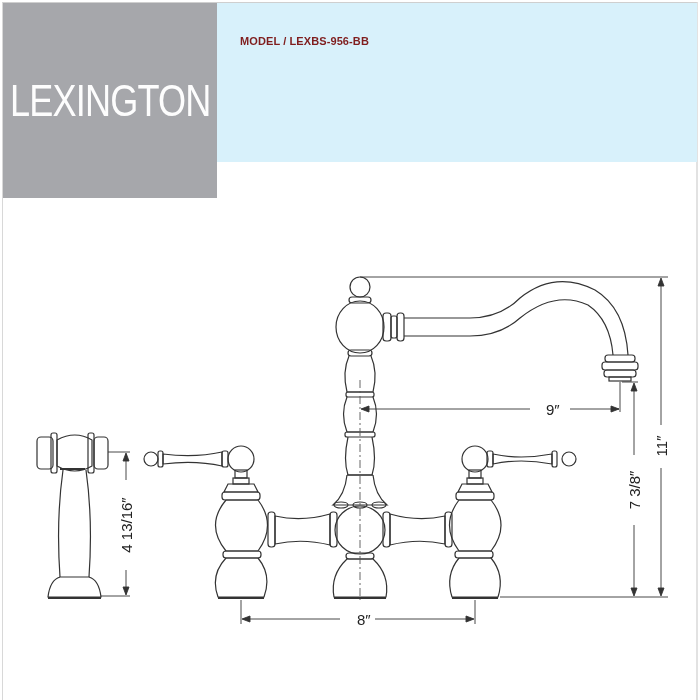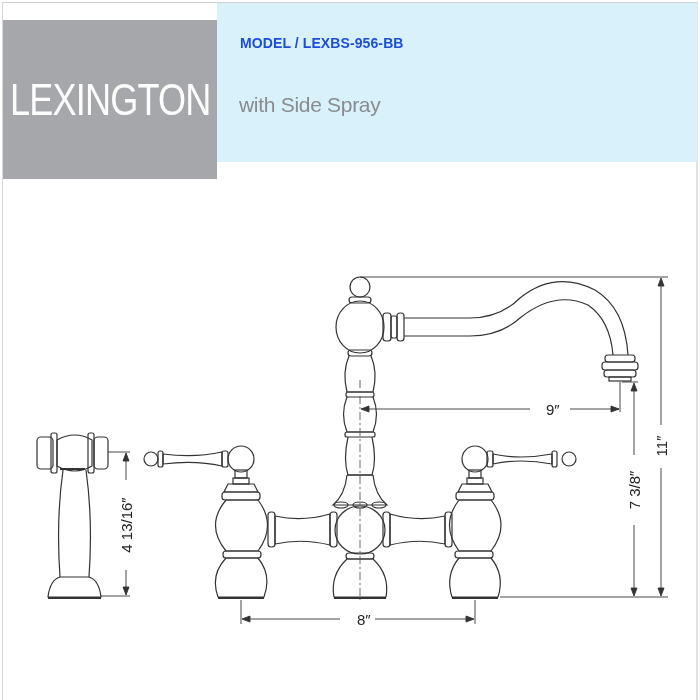--- a/index.html
+++ b/index.html
@@ -1,38 +1,37 @@
 <!DOCTYPE html>
 <html><head>
 <meta charset="utf-8">
 <style>
   html, body { margin: 0; padding: 0; background: #ffffff; }
   body { width: 700px; height: 700px; position: relative; overflow: hidden; font-family: "Liberation Sans", sans-serif; }
   .frame { position: absolute; left: 2px; top: 2px; width: 696px; height: 698px; border-left: 1px solid #d8d8d8; border-right: 2px solid #e2e2e2; border-top: 1px solid #cfcfcf; box-sizing: border-box; }
-  .brand-panel { position: absolute; left: 3px; top: 20px; width: 214px; height: 159px; background: #a6a7ab; display: flex; align-items: center; justify-content: center; }
+  .brand-panel { position: absolute; left: 3px; top: 3px; width: 214px; height: 195px; background: #a6a7ab; display: flex; align-items: center; justify-content: center; }
   .brand-name { color: #ffffff; font-size: 44px; font-weight: 100; letter-spacing: -1px; transform: scaleX(0.82); font-family: "Liberation Sans", sans-serif; -webkit-text-stroke: 0; opacity: 0.98; }
   .title-panel { position: absolute; left: 217px; top: 3px; width: 480px; height: 159px; background: #d8f1fb; }
-  .model { position: absolute; left: 23px; top: 32px; font-size: 14px; font-weight: bold; color: #1d4ed8; letter-spacing: 0.1px; }
+  .model { position: absolute; left: 23px; top: 32px; font-size: 11px; font-weight: bold; color: #7f1d1d; letter-spacing: 0.1px; }
   .product-title { position: absolute; left: 21px; top: 49px; font-size: 35px; color: #8a8b8e; letter-spacing: -0.5px; font-weight: normal; }
   .product-subtitle { position: absolute; left: 22px; top: 90px; font-size: 21px; color: #8a8b8e; letter-spacing: -0.3px; }
   svg.drawing { position: absolute; left: 0; top: 0; }
   .dim-label { font-family: "Liberation Sans", sans-serif; font-size: 15px; fill: #222; }
 </style>
 </head>
 <body>
 
 <div class="frame"></div>
 
 <div class="brand-panel">
   <span class="brand-name">LEXINGTON</span>
 </div>
 
 <div class="title-panel">
   <div class="model">MODEL / LEXBS-956-BB</div>
-  <div class="product-subtitle">with Side Spray</div>
 </div>
 
 <svg class="drawing" width="700" height="700" viewBox="0 0 700 700">
   <g fill="none" stroke="#333" stroke-width="1.2">
 
     <g>
       <rect x="37" y="437" width="16" height="32" rx="4"></rect>
       <rect x="51" y="433" width="6" height="40" rx="2"></rect>
       <path d="M57 440 Q75 430 92 440 L92 466 Q75 476 57 466 Z"></path>
       <rect x="88" y="433" width="6" height="40" rx="2"></rect>

